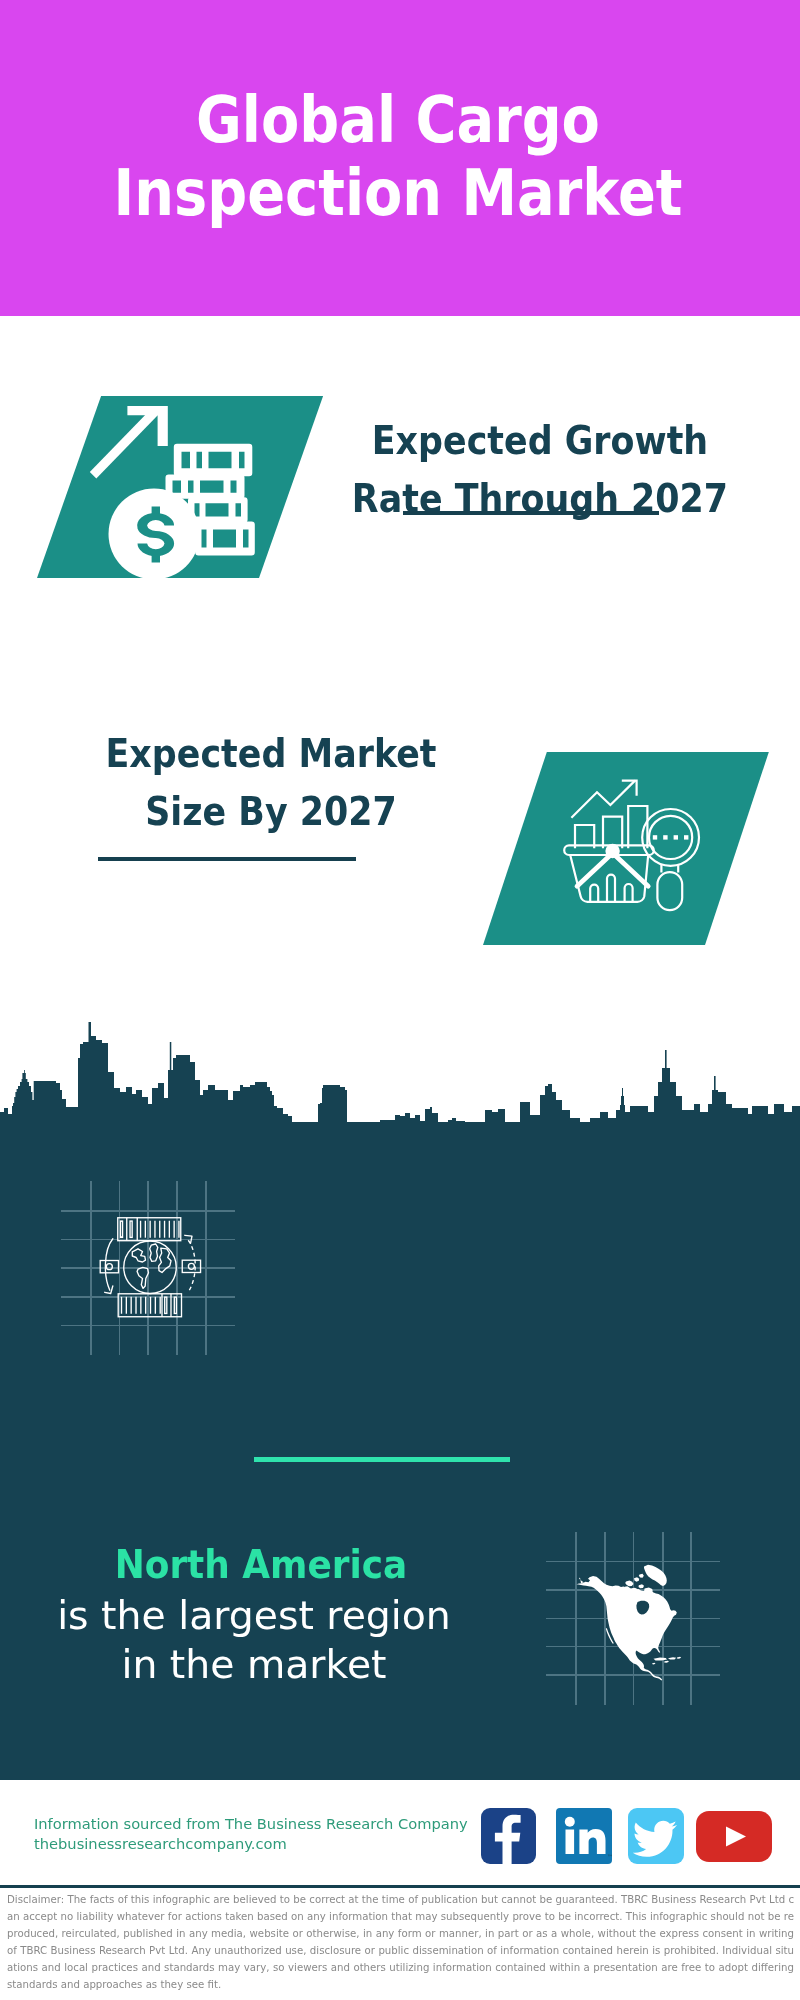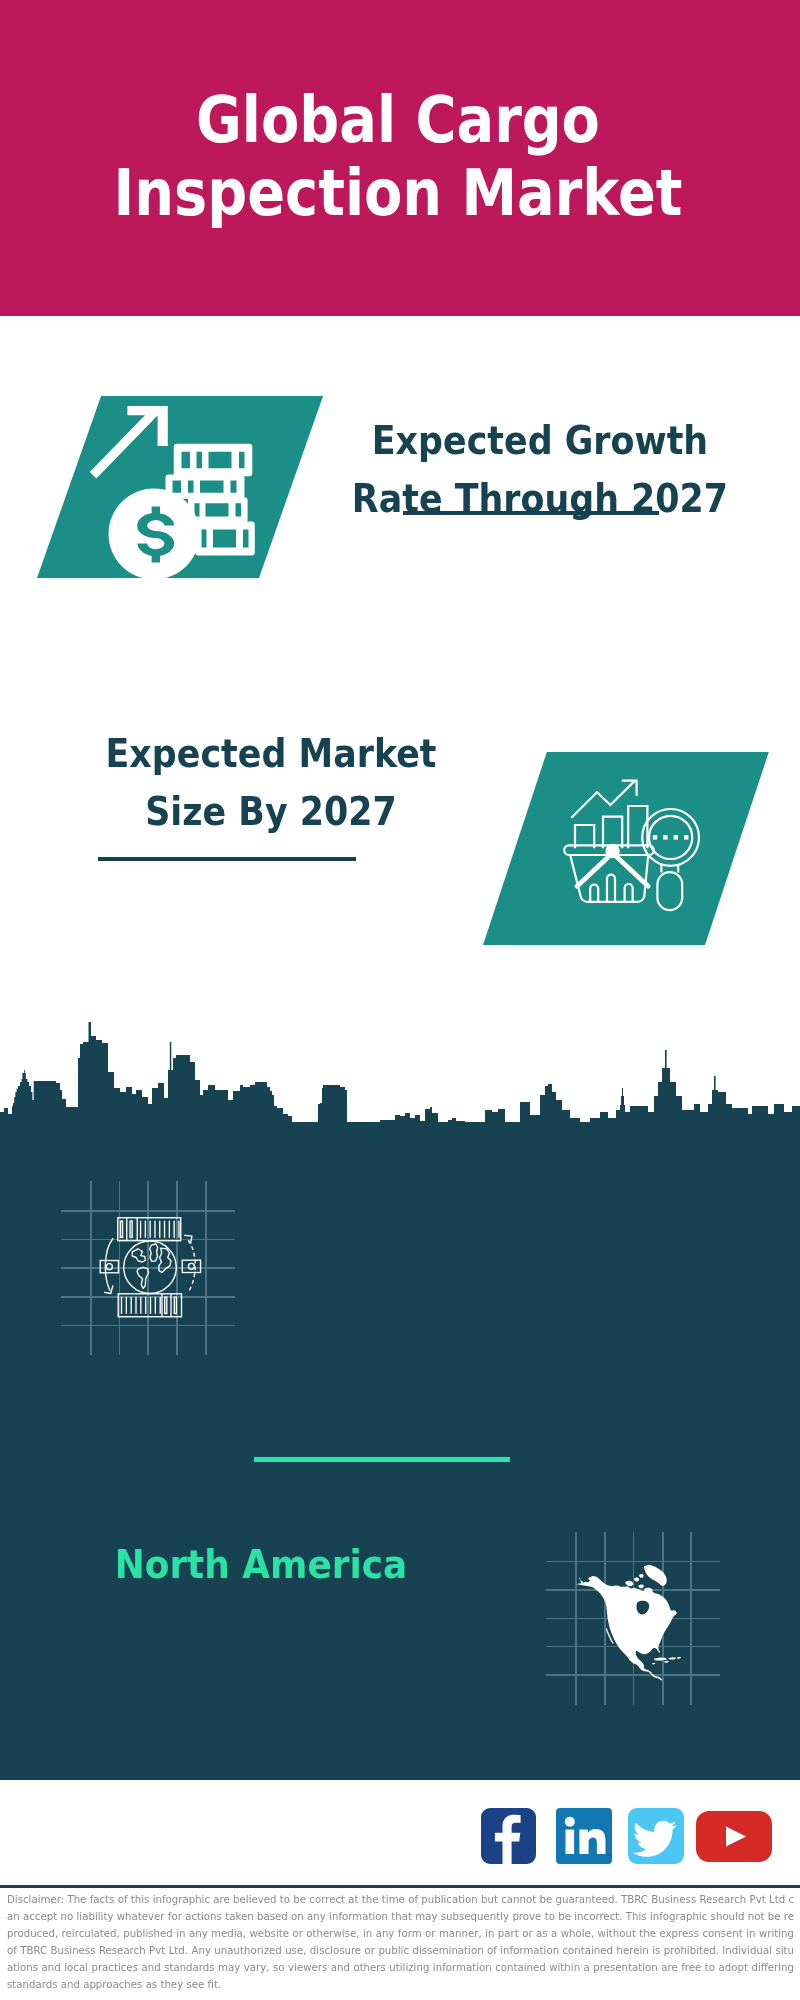--- a/index.html
+++ b/index.html
@@ -3,21 +3,21 @@
 <meta charset="utf-8">
 <title>Global Cargo Inspection Market</title>
 <style>
 *{margin:0;padding:0;box-sizing:border-box;}
 html,body{width:800px;height:2000px;}
 body{background:#ffffff;font-family:"Liberation Sans",sans-serif;overflow:hidden;
   -webkit-font-smoothing:antialiased;}
 .page{position:relative;width:800px;height:2000px;background:#ffffff;overflow:hidden;}
 
 
-.header{position:absolute;left:0;top:0;width:800px;height:316px;background:#be185d;}
+.header{position:absolute;left:0;top:0;width:800px;height:316px;background:#d946ef;}
 .header-title{position:absolute;left:-2px;top:84px;width:800px;text-align:center;color:#ffffff;
   font-family:"DejaVu Sans",sans-serif;font-size:63.5px;font-weight:bold;line-height:73px;letter-spacing:0;}
 .header-title > div{transform:scaleX(0.879);}
 
 
 .para{position:absolute;background:#1B8F87;}
 
 
 .stat-title{position:absolute;text-align:center;color:#164252;font-family:"DejaVu Sans",sans-serif;font-size:39.1px;font-weight:bold;line-height:57.8px;}
 .stat-title > div{transform:scaleX(0.892);white-space:nowrap;}
@@ -192,20 +192,24 @@
       <path d="M95.25 32.25 C103.80 43.50 105.00 67.50 96.00 82.80" fill="none" stroke="#ffffff" stroke-width="1.35" stroke-dasharray="3.90 3.00" stroke-linecap="butt"></path>
       <path d="M91.80 27.30 L99.00 28.20 L97.50 35.40" fill="none" stroke="#ffffff" stroke-width="1.35" stroke-linejoin="round" stroke-linecap="round"></path>
     </svg>
 
   </div>
   <div class="greenrule" style="left:254px;top:1457px;width:256px;"></div>
 
   <div class="drv-title" id="na-title" style="left:11px;top:1539px;width:500px;">
     <div>North America</div>
   </div>
+  <div class="drv-sub" id="na-sub" style="left:4px;top:1592px;width:500px;">
+    <div>is the largest region</div>
+    <div>in the market</div>
+  </div>
   <div style="position:absolute;left:546px;top:1532px;width:174px;height:173px;">
     <div class="vl" style="left:29.0px;top:0;height:173.0px;"></div>
     <div class="vl" style="left:58.0px;top:0;height:173.0px;"></div>
     <div class="vl" style="left:86.5px;top:0;height:173.0px;"></div>
     <div class="vl" style="left:116.0px;top:0;height:173.0px;"></div>
     <div class="vl" style="left:144.0px;top:0;height:173.0px;"></div>
     <div class="hl" style="left:0;top:28.5px;width:174.0px;"></div>
     <div class="hl" style="left:0;top:57.0px;width:174.0px;"></div>
     <div class="hl" style="left:0;top:85.5px;width:174.0px;"></div>
     <div class="hl" style="left:0;top:113.5px;width:174.0px;"></div>
@@ -227,20 +231,24 @@
       <path d="M46.00,44.50 L49.00,43.80 L51.00,45.00 L50.20,47.00 L47.50,47.50 L45.50,46.20 Z" fill="#ffffff"></path>
       <path d="M83.50,113.80 L90.00,112.50 L95.80,113.00 L97.00,114.60 L91.50,115.60 L85.50,115.40 Z" fill="#ffffff"></path>
       <path d="M98.00,113.20 L103.00,112.20 L106.20,112.80 L104.50,114.40 L100.00,114.60 Z" fill="#ffffff"></path>
       <path d="M107.00,112.40 L110.00,111.80 L111.20,112.80 L109.00,113.80 L106.80,113.40 Z" fill="#ffffff"></path>
       <path d="M94.50,116.20 L97.80,115.80 L99.00,116.80 L96.50,117.80 L94.20,117.40 Z" fill="#ffffff"></path>
       <path d="M82.50,118.20 L84.50,117.80 L85.50,118.80 L83.50,119.40 L82.00,119.00 Z" fill="#ffffff"></path>
     </svg>
 
   </div>
 
+  <div class="src-line" style="left:34px;top:1814px;width:460px;">
+    <div>Information sourced from The Business Research Company</div>
+    <div>thebusinessresearchcompany.com</div>
+  </div>
   <div class="social" style="left:481px;top:1808px;width:55px;height:56px;background:#1B4287;border-radius:9px;">
       <svg viewBox="0 0 55 56" width="55" height="56">
         <path fill="#ffffff" d="M30.6 56 V33.5 h7.6 l1.1 -8.8 h-8.7 v-5.6 c0 -2.55 .7 -4.3 4.4 -4.3 h4.6 V7.0 c-.8 -.1 -3.6 -.35 -6.8 -.35 -6.7 0 -11.3 4.1 -11.3 11.6 v6.45 h-7.6 v8.8 h7.6 V56 Z"></path>
       </svg>
     </div>
   <div class="social" style="left:556px;top:1808px;width:56px;height:56px;background:#1178B3;border-radius:4px;">
       <svg viewBox="0 0 56 56" width="56" height="56">
         <rect x="9.5" y="21.5" width="8.6" height="24.5" fill="#ffffff"></rect>
         <circle cx="13.8" cy="13.8" r="5.0" fill="#ffffff"></circle>
         <path fill="#ffffff" d="M23.4 21.5 h8.3 v3.35 c1.3 -2.1 3.9 -3.95 8.0 -3.95 7.0 0 9.8 4.4 9.8 11.65 V46 h-8.6 V34.8 c0 -3.15 -1.15 -5.35 -4.0 -5.35 -2.2 0 -3.5 1.5 -4.05 2.9 -.2 .5 -.25 1.2 -.25 1.9 V46 h-9.2 Z"></path>

